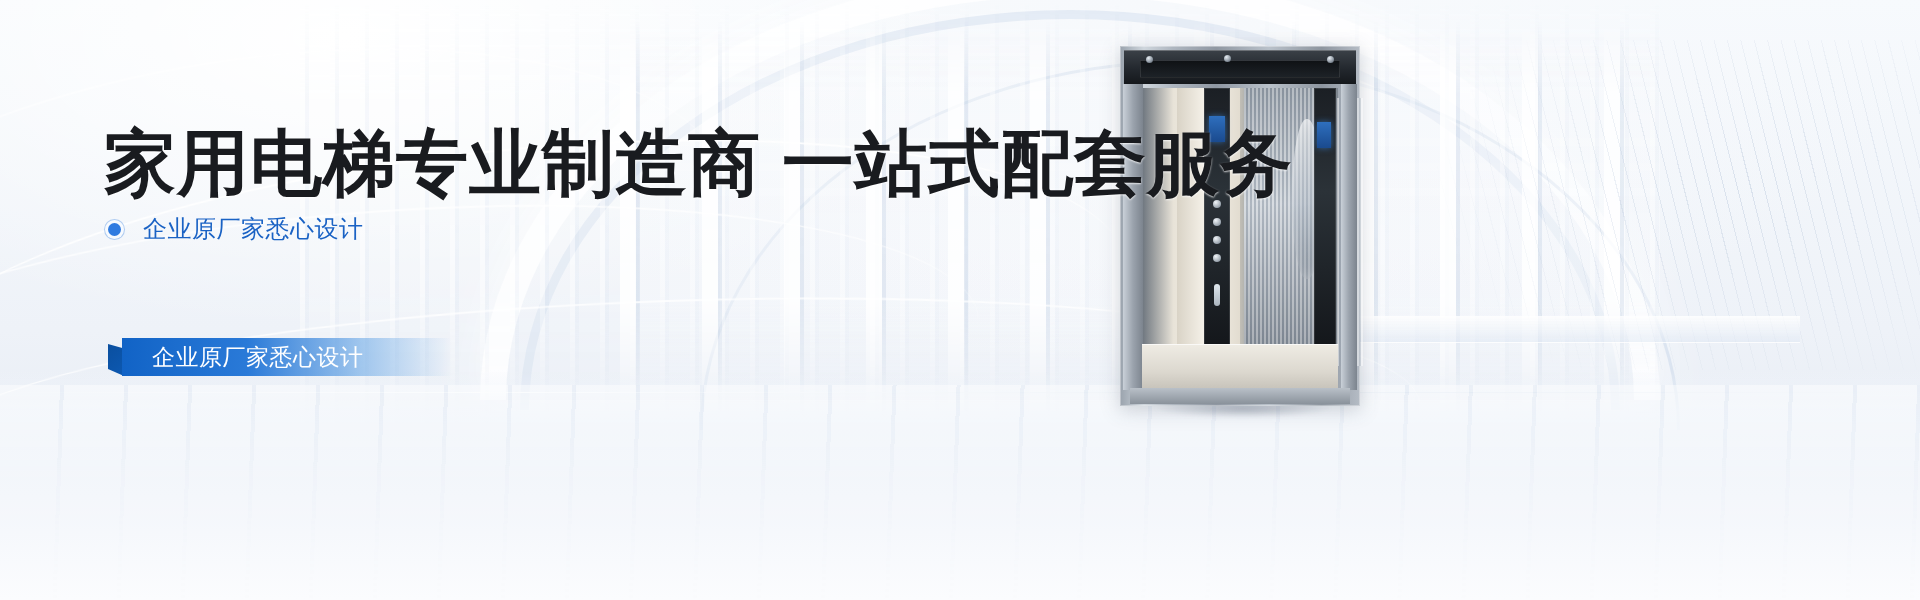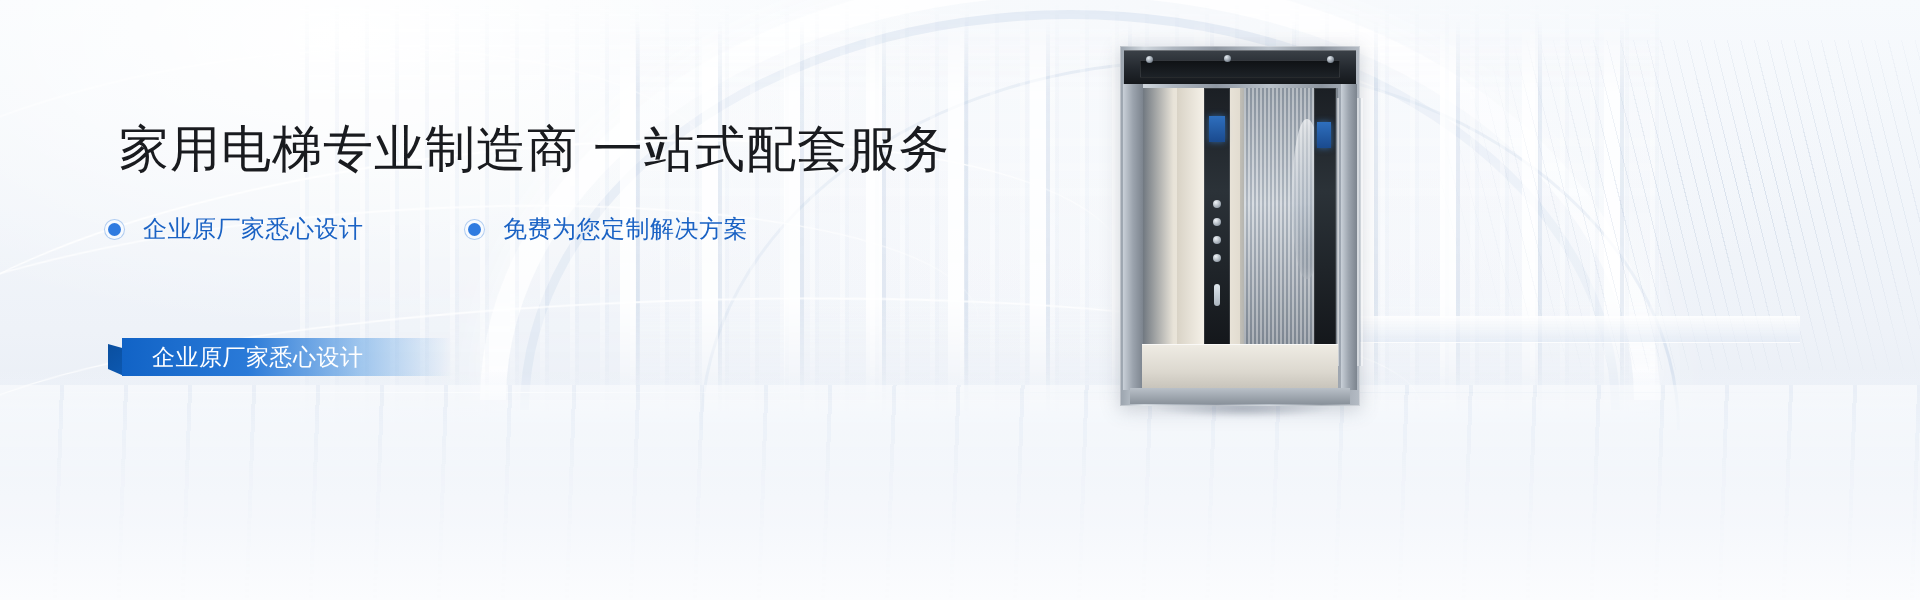--- a/index.html
+++ b/index.html
@@ -117,23 +117,23 @@
     position:absolute; right:120px; top:316px; width:520px; height:26px;
     background:linear-gradient(180deg, rgba(255,255,255,.9), rgba(222,231,243,.55));
     box-shadow:0 1px 0 rgba(255,255,255,.9);
     opacity:.9;
   }
 
   
   .content{ position:absolute; left:0; top:0; width:1100px; height:600px; }
 
   .headline{
-    position:absolute; left:119px; top:116px;
-    font-size:50px;
-    font-weight:normal;
+    position:absolute; left:104px; top:116px;
+    font-size:72px;
+    font-weight:bold;
     letter-spacing:1px;
     color:#191b1f;
     white-space:nowrap;
     text-shadow:0 1px 2px rgba(255,255,255,.8);
   }
 
   .bullets{
     position:absolute; left:108px; top:213px;
     width:780px;
     display:grid;
@@ -330,24 +330,20 @@
 
   <div class="content">
 
     <div class="headline">家用电梯专业制造商 一站式配套服务</div>
 
     <div class="bullets">
       <div class="bullet">
         <span class="dot"></span>
         <span>企业原厂家悉心设计</span>
       </div>
-      <div class="bullet">
-        <span class="dot"></span>
-        <span>免费为您定制解决方案</span>
-      </div>
     </div>
 
     <div class="tag-wrap">
       <div class="tag-fold"></div>
       <div class="tag">企业原厂家悉心设计</div>
     </div>
 
   </div>
 </div>
 

